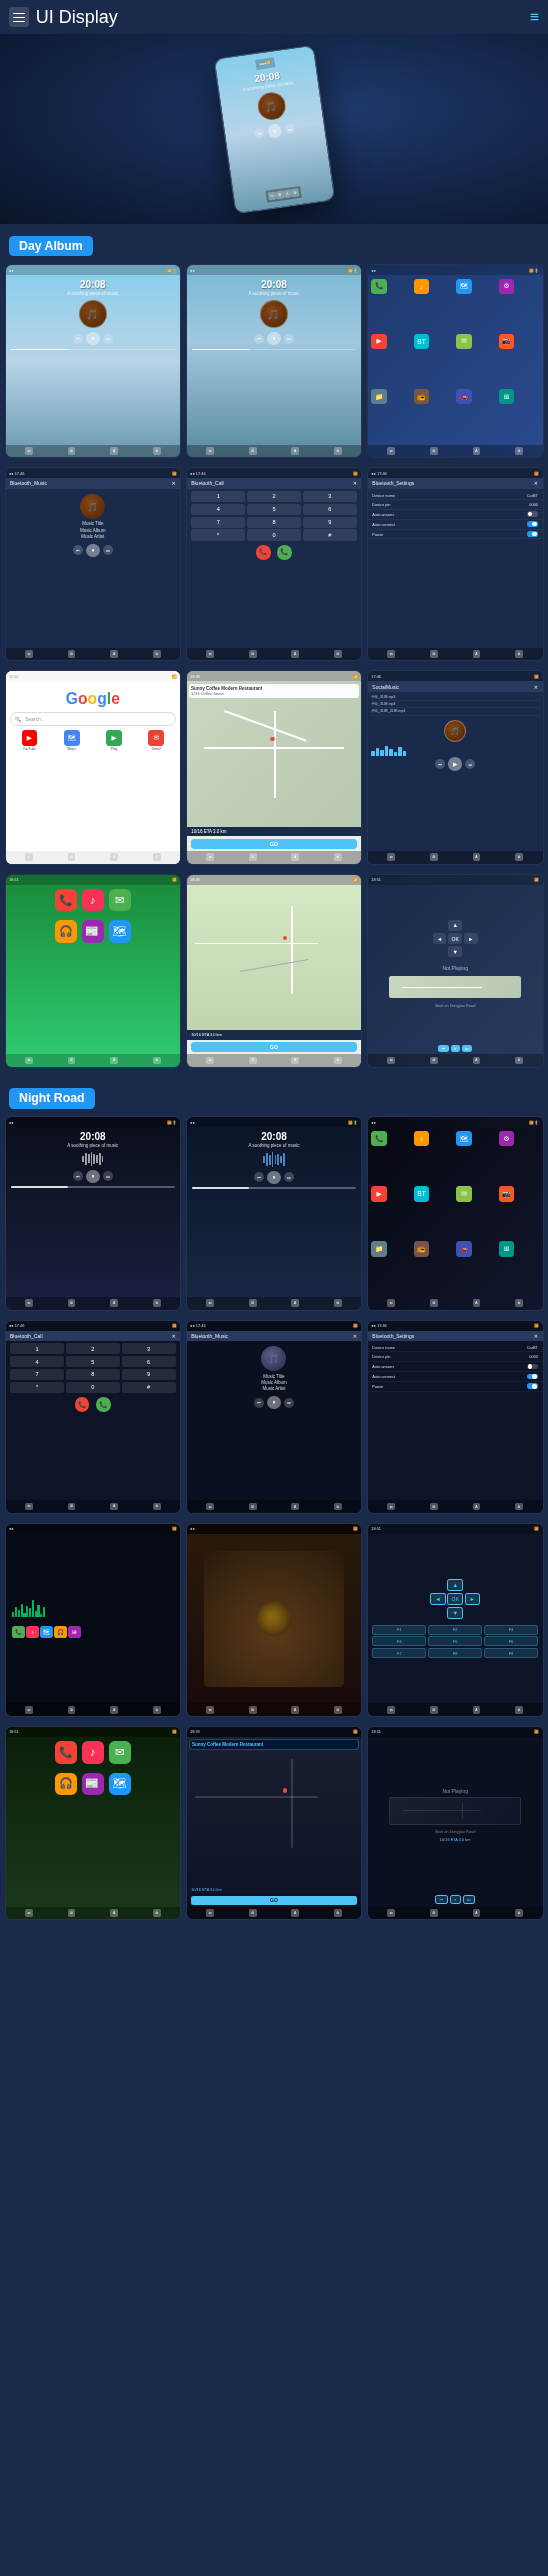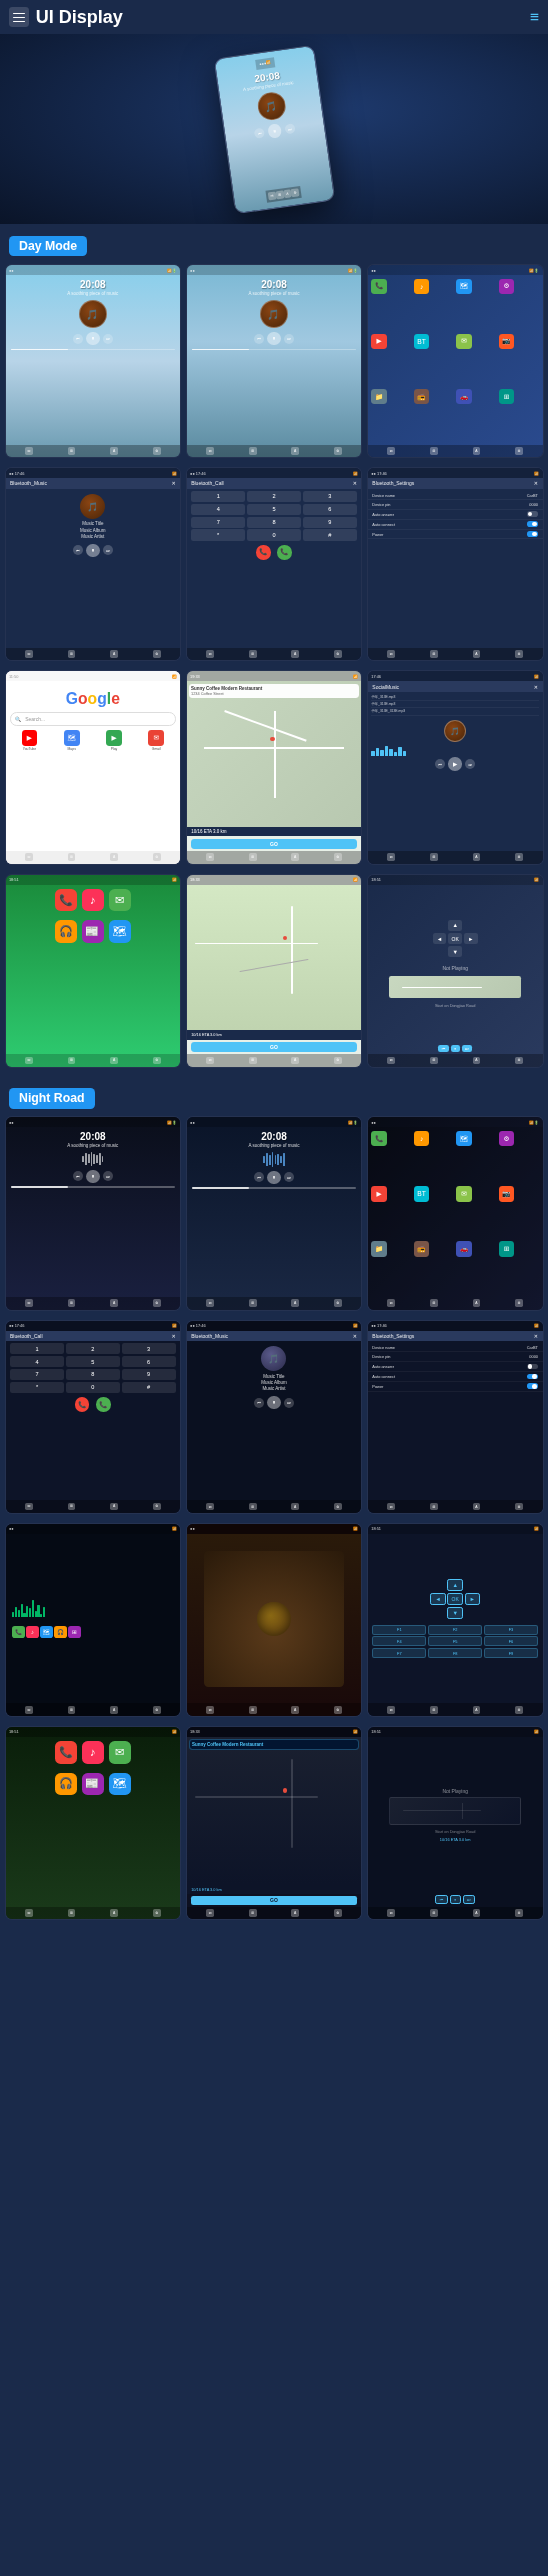--- a/index.html
+++ b/index.html
@@ -39,21 +39,21 @@
     }
     .menu-icon span {
       display: block;
       width: 11.2px;
       height: 1.1px;
       background: #fff;
       border-radius: 1.1px;
     }
     .title {
       font-size: 18px;
-      font-weight: bold;
+      font-weight: normal;
       color: #fff;
     }
     .nav-icon {
       color: #4fc3f7;
       font-size: 15.7px;
     }
 
     
     .hero {
       position: relative;
@@ -610,21 +610,21 @@
         <div class="bottom-icon">✉</div>
         <div class="bottom-icon">⊞</div>
         <div class="bottom-icon">A</div>
         <div class="bottom-icon">⚙</div>
       </div>
     </div>
   </div>
 </div>
 
 <div>
-  <div class="section-label">Day Mode</div>
+  <div class="section-label">Day Album</div>
 
   
   <div class="screens-grid">
 
     <div class="screen-card">
       <div class="screen-inner day-music-screen">
         <div class="screen-top-bar">
           <span>●●</span>
             <span>📶🔋</span>
         </div>

